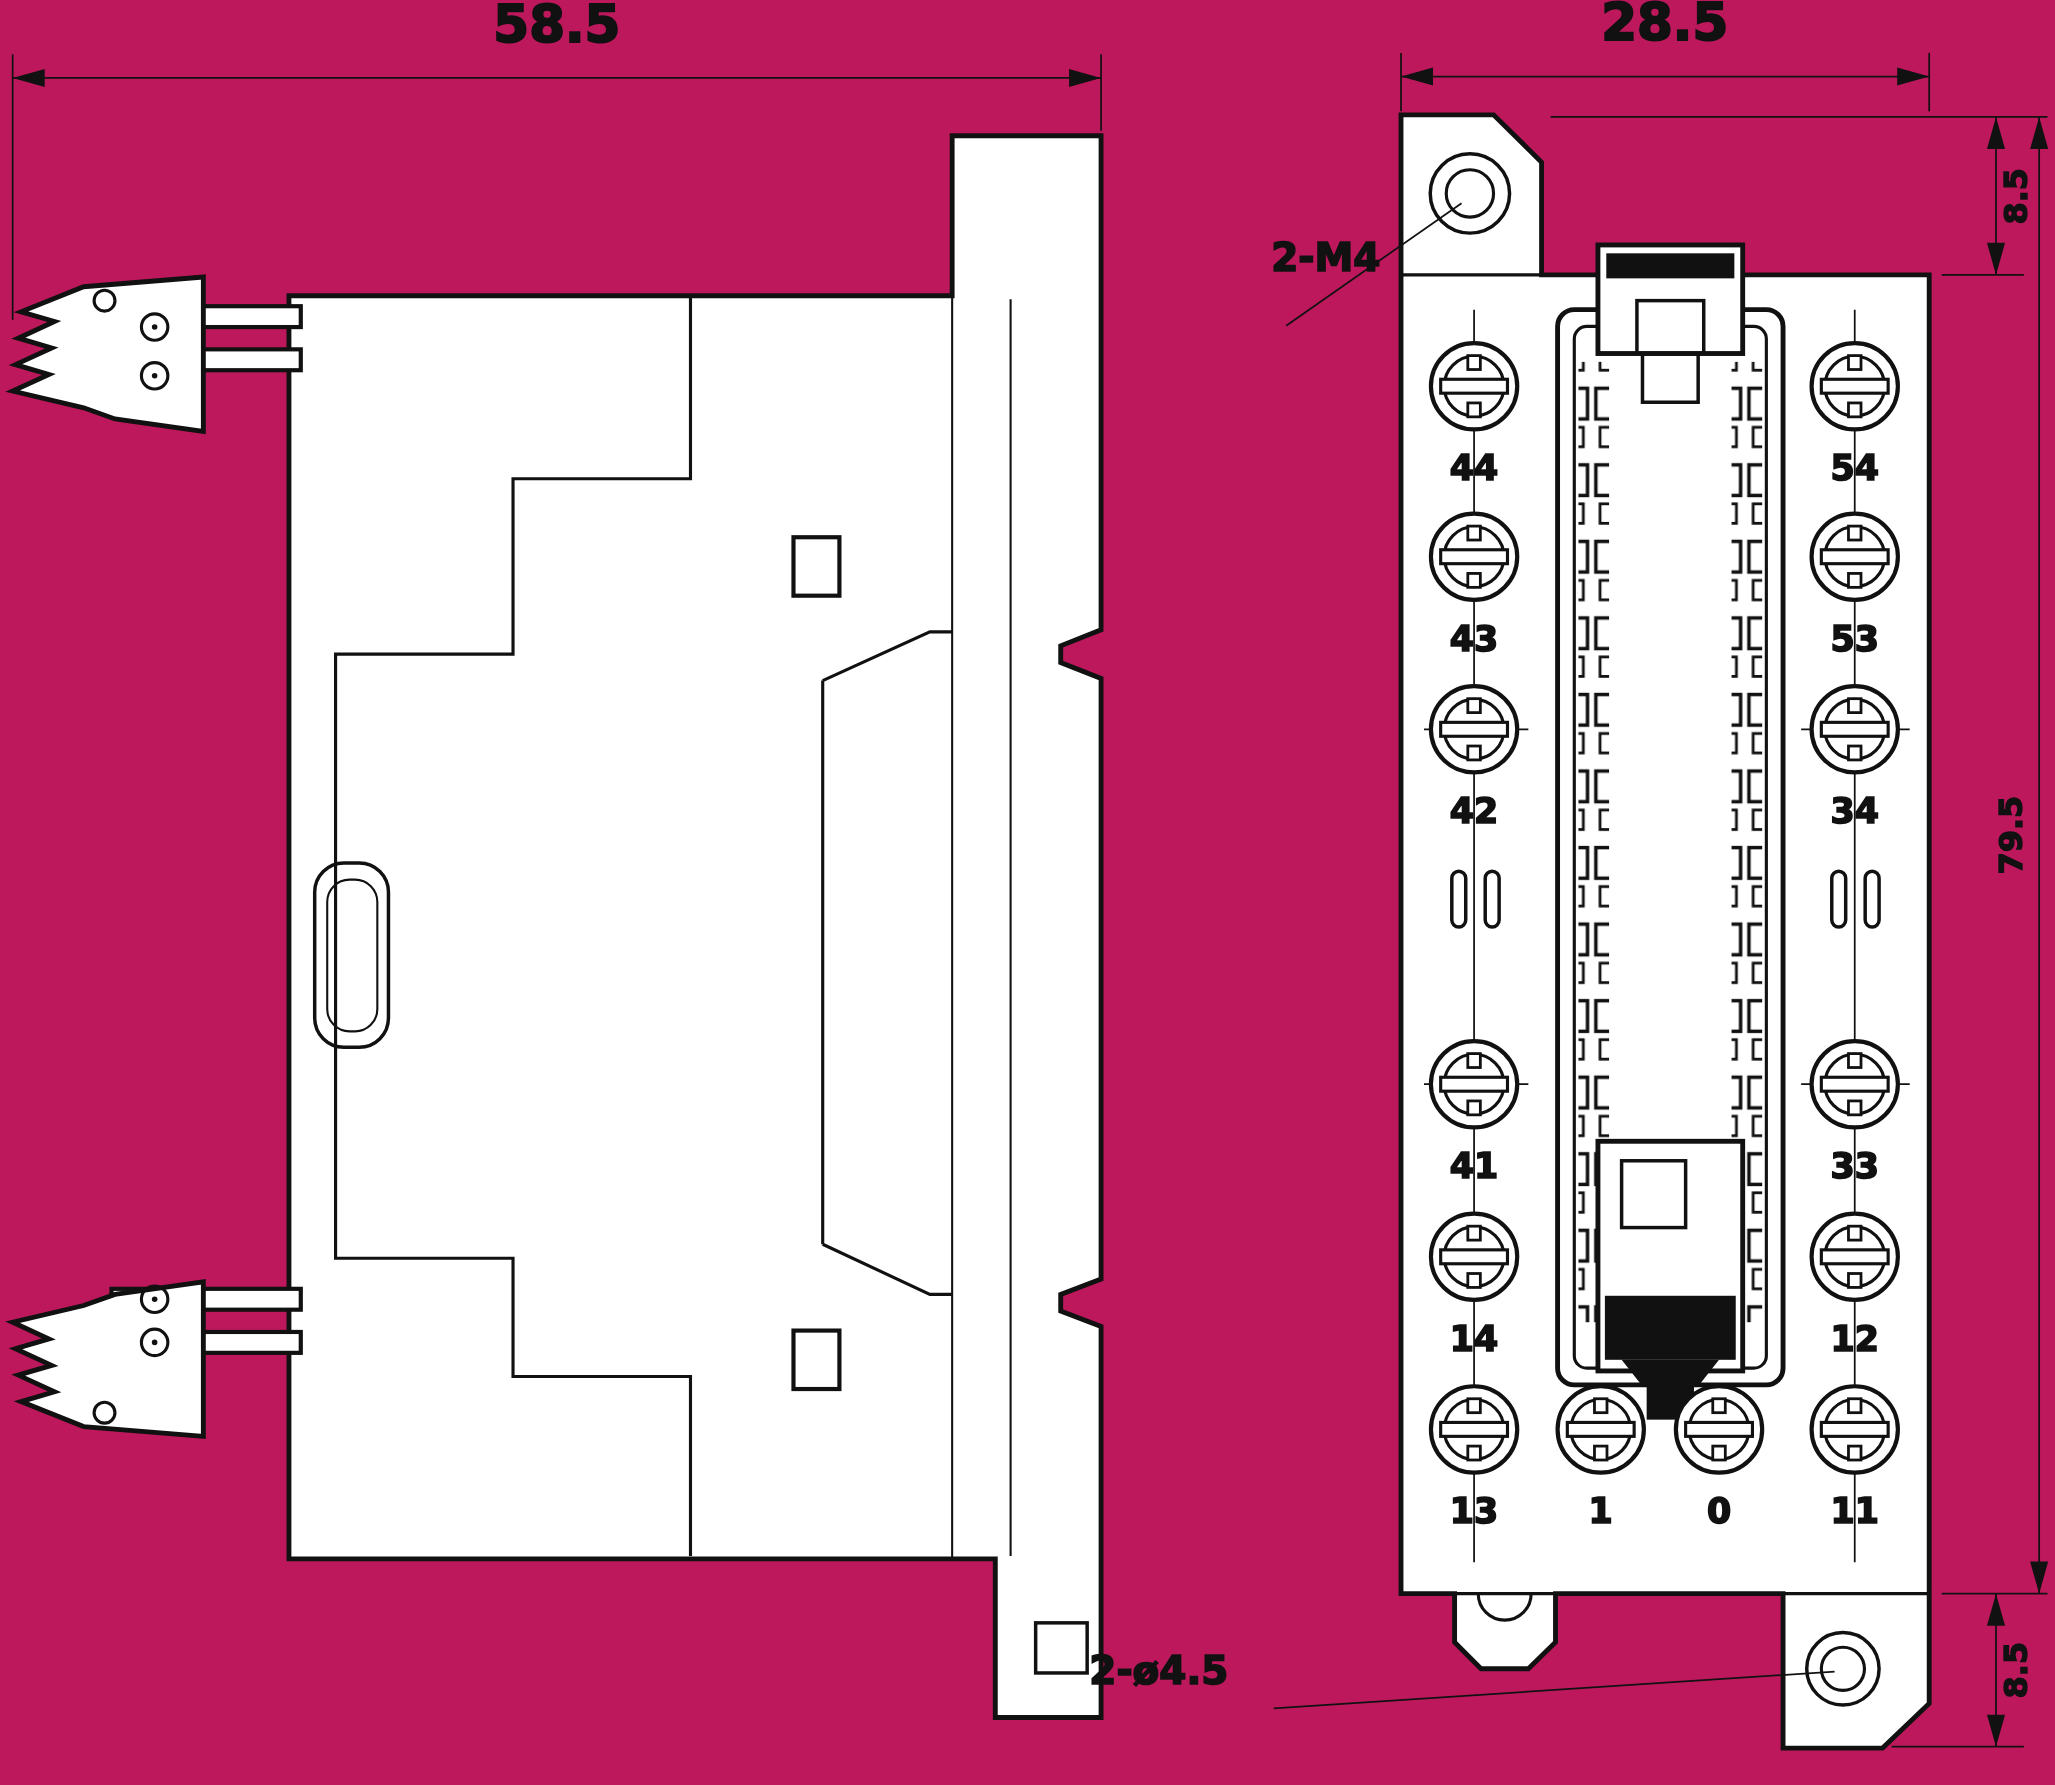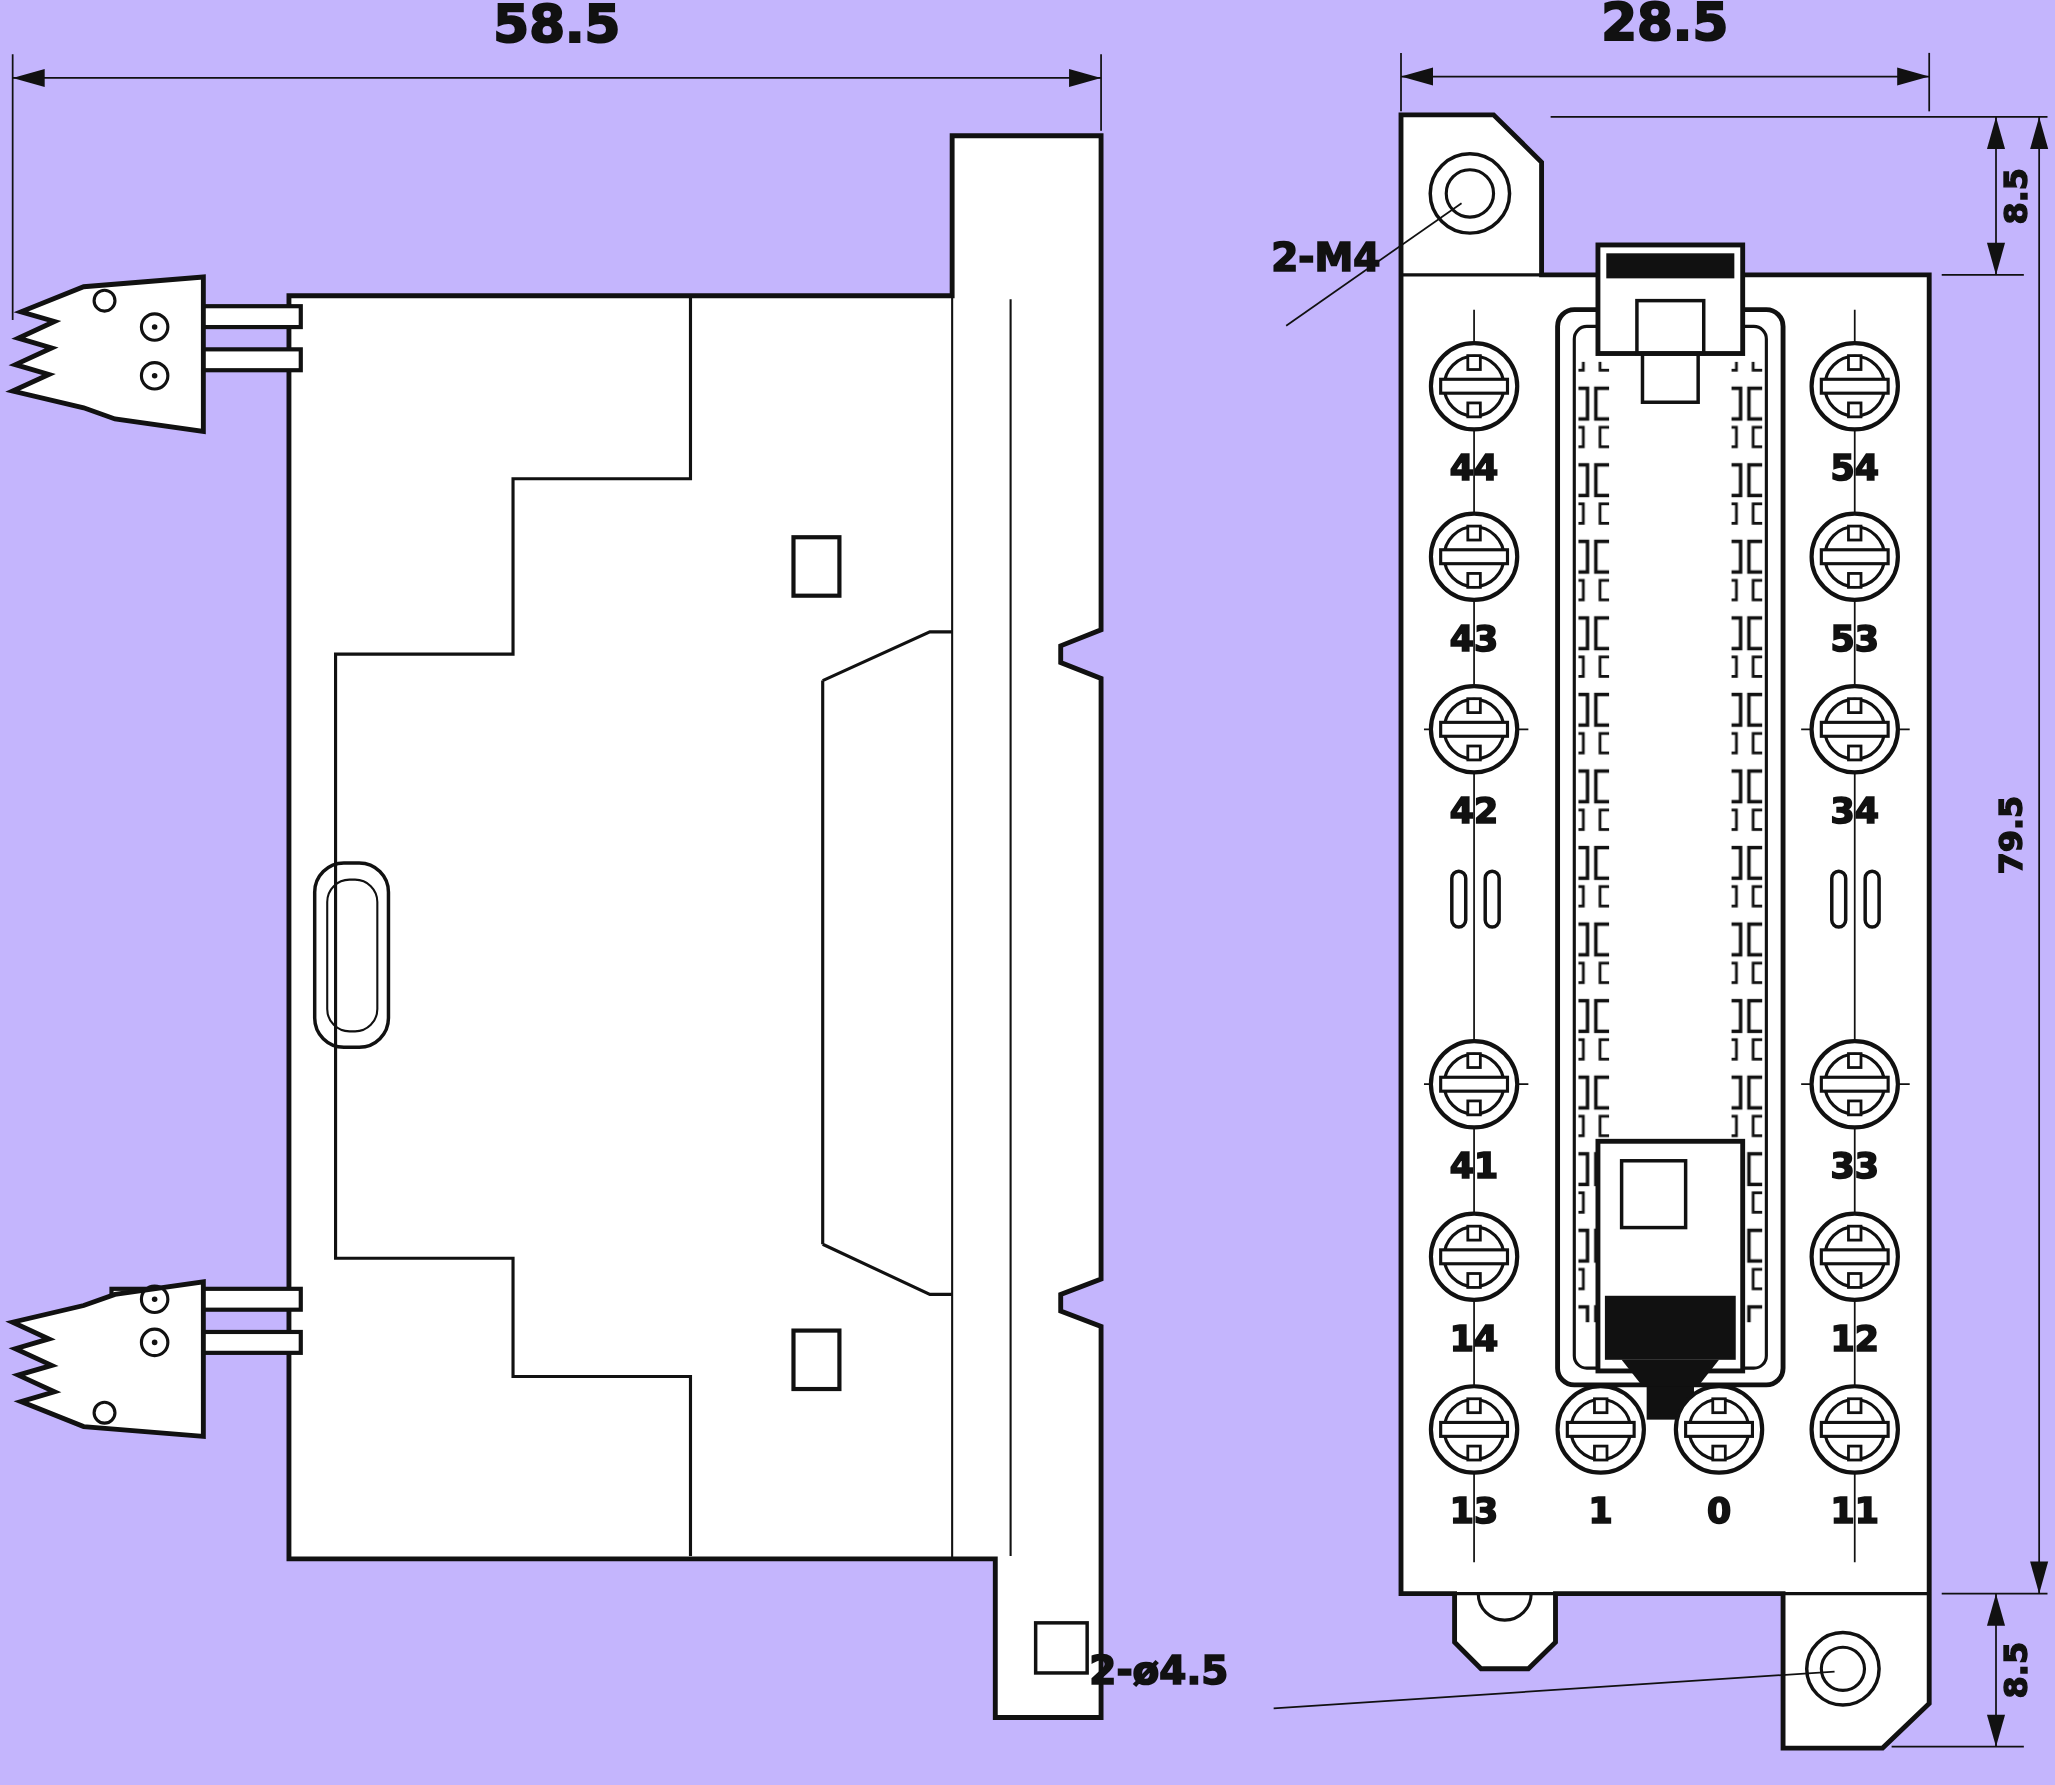--- a/index.html
+++ b/index.html
@@ -1,16 +1,16 @@
 <!DOCTYPE html>
 <html style="font-size:11px"><head>
 <meta charset="utf-8">
 <style>
   html,body{margin:0;padding:0;background:#ffffff;}
-  #stage{width:2056px;height:1785px;position:relative;background:#c4b5fd;}
+  #stage{width:2056px;height:1785px;position:relative;background:#be185d;}
   svg{display:block;}
   .o7{fill:#ffffff;stroke:#111111;stroke-width:7;stroke-linejoin:miter;}
   .o6{fill:#ffffff;stroke:#111111;stroke-width:6;}
   .s5{fill:none;stroke:#111111;stroke-width:5;}
   .s4{fill:none;stroke:#111111;stroke-width:4.5;}
   .s3{fill:none;stroke:#111111;stroke-width:3;}
   .s2{fill:none;stroke:#111111;stroke-width:2.5;}
   .dimline{stroke:#111111;stroke-width:2.5;fill:none;}
   .arrow{fill:#111111;stroke:none;}
   .ink{fill:#111111;stroke:none;}

